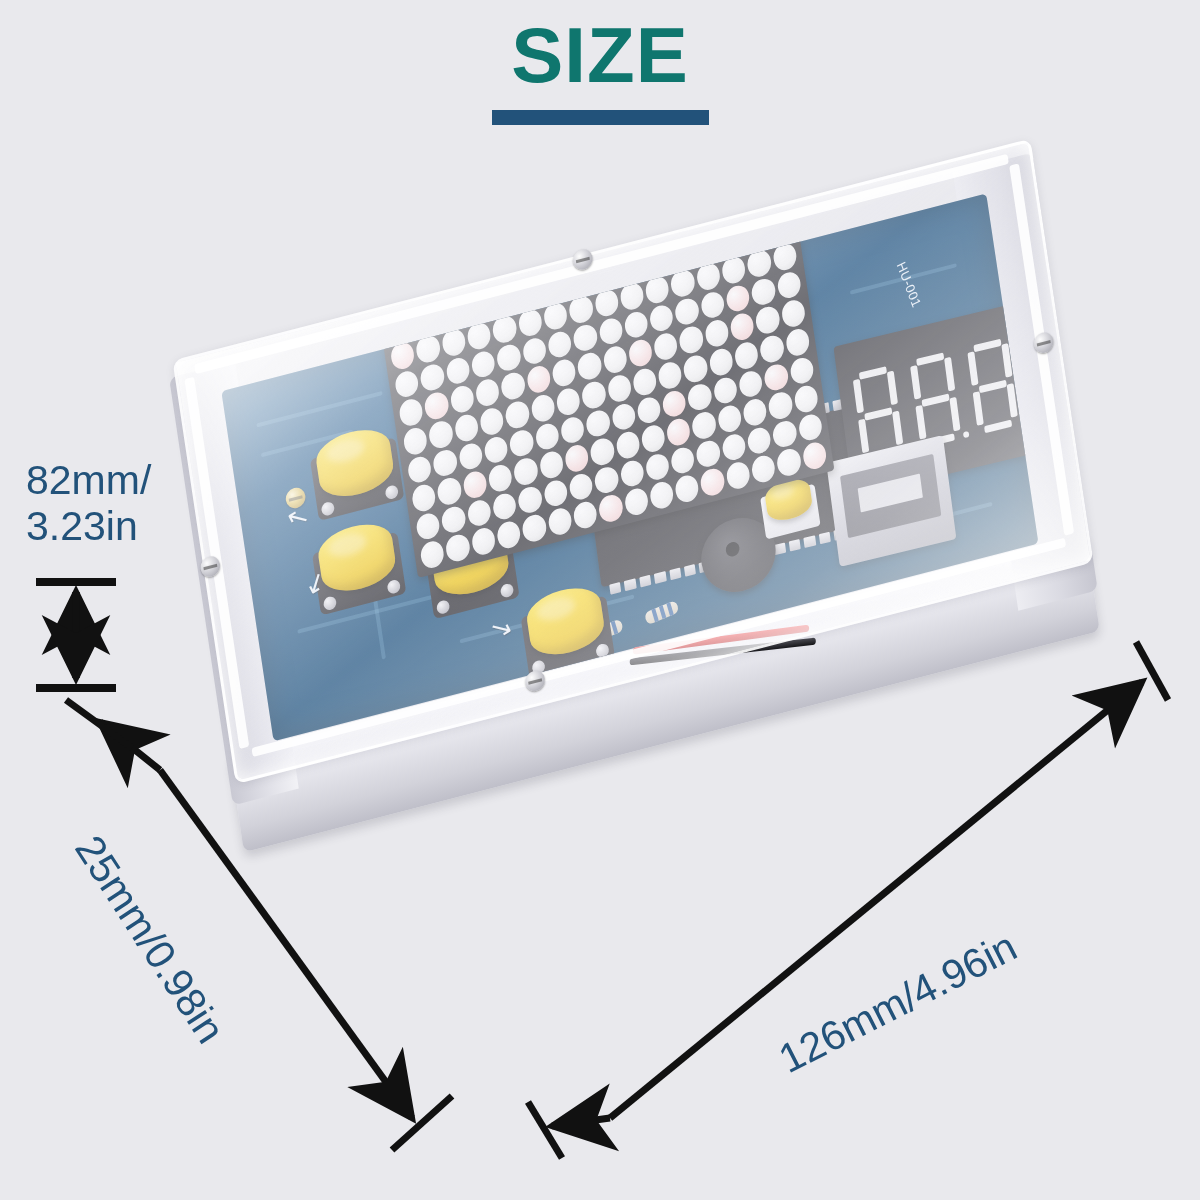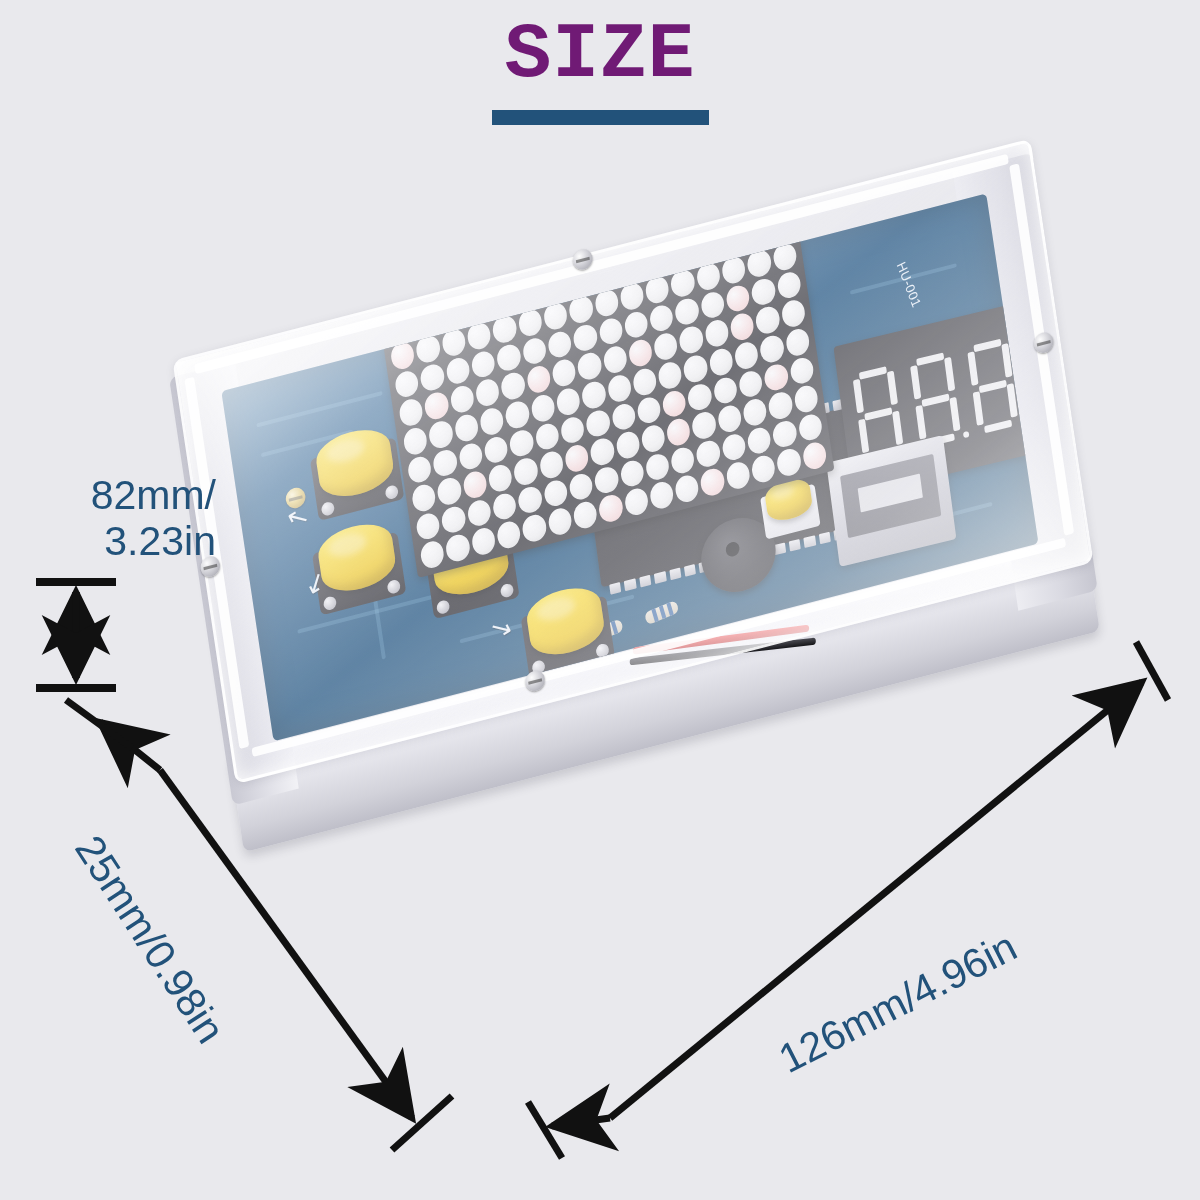--- a/index.html
+++ b/index.html
@@ -20,24 +20,23 @@
     position: absolute;
     top: 16px;
     left: 0;
     width: 1200px;
     text-align: center;
   }
   #page-title {
     font-size: 78px;
     font-weight: bold;
     letter-spacing: 1px;
-    color: #701a75;
+    color: #0f766e;
     line-height: 1;
     display: block;
-    font-family: Liberation Mono, monospace;
   }
   #title-underline {
     margin: 16px auto 0 auto;
     width: 217px;
     height: 15px;
     background: #22527a;
   }
 
   
   #product-stage {
@@ -369,24 +368,23 @@
   }
   .dim-label {
     position: absolute;
     color: #22527a;
     font-size: 41px;
     line-height: 1.12;
     white-space: nowrap;
     font-family: "Liberation Sans", sans-serif;
   }
   #label-height {
-    left: 26px; top: 473px;
+    left: 26px; top: 458px;
     white-space: normal;
     width: 190px;
-    text-align: right;
   }
   #label-depth {
     left: 104px; top: 828px;
     transform: rotate(57deg);
     transform-origin: left top;
   }
   #label-width {
     left: 772px; top: 1042px;
     transform: rotate(-27deg);
     transform-origin: left top;

